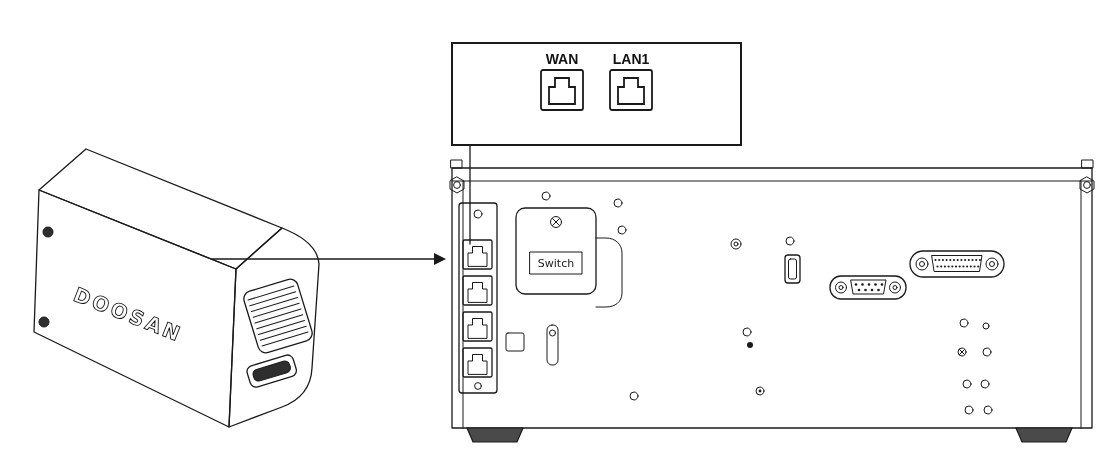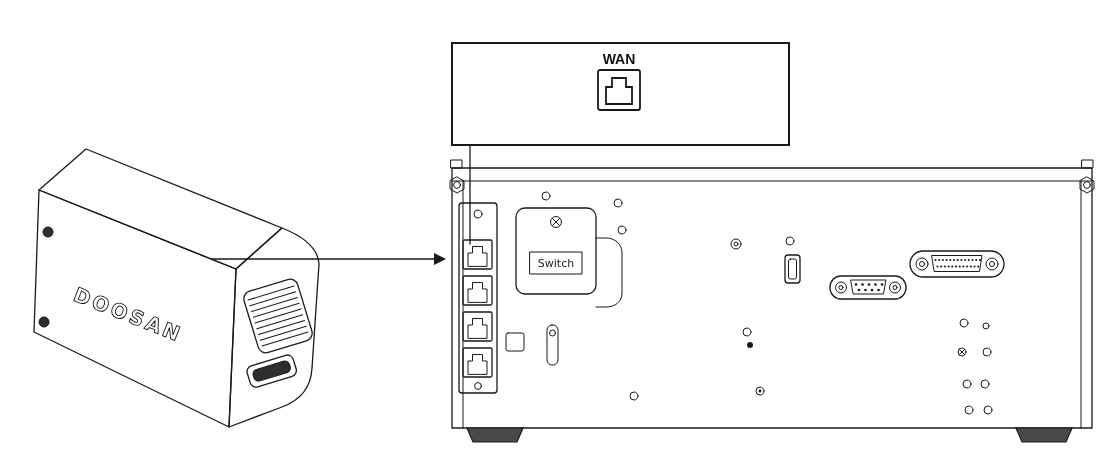--- a/index.html
+++ b/index.html
@@ -12,21 +12,21 @@
   .thin{stroke-width:1;}
   .fill-dark{fill:#2e2e2e;stroke:#1a1a1a;stroke-width:1;}
   .foot{fill:#4a4a4a;stroke:#1a1a1a;stroke-width:1.2;}
   .pin{fill:#1a1a1a;stroke:none;}
   .arrowhead{fill:#1a1a1a;stroke:none;}
   .art text{font-family:"DejaVu Sans",sans-serif;}
   .logo-text{font-size:20px;font-weight:bold;letter-spacing:3px;fill:#ffffff;stroke:#111111;stroke-width:0.9px;}
   .switch-text{font-size:11px;fill:#1a1a1a;stroke:none;}
   
   .callout{
-    position:absolute;left:451px;top:42px;width:339px;height:104px;
+    position:absolute;left:451px;top:42px;width:291px;height:104px;
     background:#ffffff;border:2px solid #1a1a1a;box-sizing:border-box;
     display:flex;align-items:flex-start;justify-content:center;gap:3px;padding-top:7px;
   }
   .port-group{display:flex;flex-direction:column;align-items:center;width:63px;}
   .port-group.first{margin-right:3px;}
   .port-label{font-weight:bold;font-size:14px;color:#111;margin-bottom:1px;line-height:16px;}
   .rj45{display:block;}
   .cstroke{fill:none;stroke:#1a1a1a;stroke-width:1.8;stroke-linejoin:miter;}
 </style>
 </head>
@@ -214,15 +214,22 @@
   </svg>
 
   <div class="callout">
     <div class="port-group first">
       <div class="port-label">WAN</div>
       <svg class="rj45" width="46" height="44" viewBox="0 0 46 44">
         <rect x="2" y="2" width="42" height="40" rx="2" class="cstroke"></rect>
         <path d="M10 36 L10 19 L16 19 L16 10 L30 10 L30 19 L36 19 L36 36 Z" class="cstroke"></path>
       </svg>
     </div>
+    <div class="port-group">
+      <div class="port-label">LAN1</div>
+      <svg class="rj45" width="46" height="44" viewBox="0 0 46 44">
+        <rect x="2" y="2" width="42" height="40" rx="2" class="cstroke"></rect>
+        <path d="M10 36 L10 19 L16 19 L16 10 L30 10 L30 19 L36 19 L36 36 Z" class="cstroke"></path>
+      </svg>
+    </div>
   </div>
 
 </div>
 
 </body></html>

